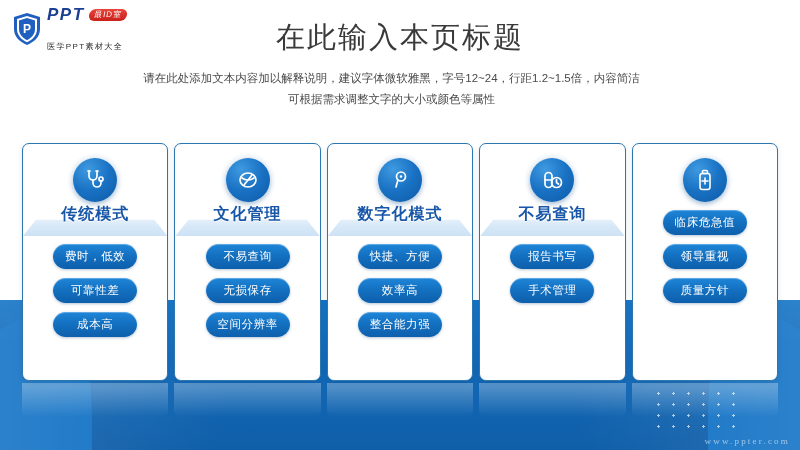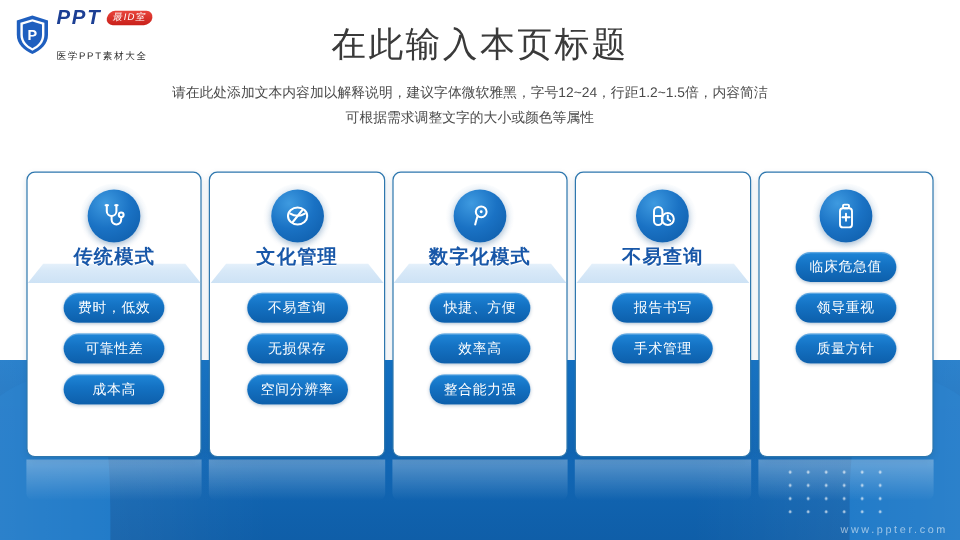--- a/index.html
+++ b/index.html
@@ -24,21 +24,21 @@
   }
   .dots{
     position:absolute;right:57px;bottom:22px;width:92px;height:40px;
     background-image:radial-gradient(circle, rgba(255,255,255,.85) 1.1px, rgba(255,255,255,0) 1.4px);
     background-size:15px 11px;background-position:0 0;
     opacity:.75;
   }
   .watermark{
     position:absolute;right:10px;bottom:4px;
     font-size:9px;letter-spacing:2.2px;color:rgba(255,255,255,.55);
-    font-family:Liberation Sans, sans-serif;white-space:nowrap;margin-left:42px;
+    font-family:Liberation Serif, serif;white-space:nowrap;margin-left:42px;
   }
 
   
   .logo{position:absolute;left:12px;top:6px;display:flex;align-items:center;gap:5px;}
   .logo-shield{width:30px;height:34px;flex:none;}
   .logo-txt{display:flex;flex-direction:column;line-height:1;}
   .logo-row1{display:flex;align-items:center;gap:4px;}
   .logo-ppt{
     font-size:17px;font-weight:bold;color:#1c3f94;letter-spacing:1.5px;
     font-style:italic;font-family:"Liberation Sans",sans-serif;

